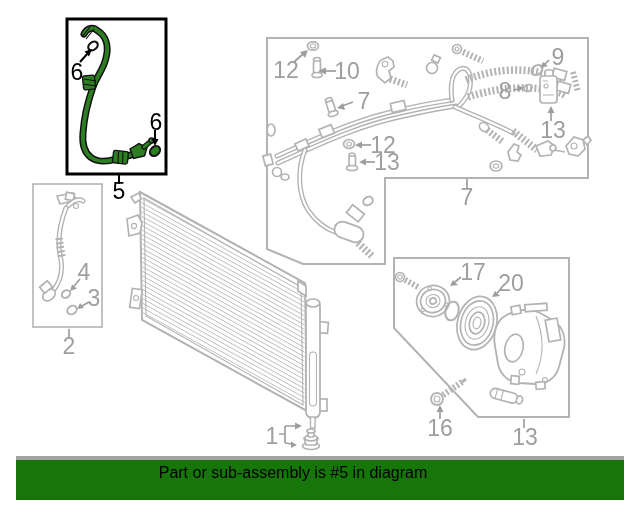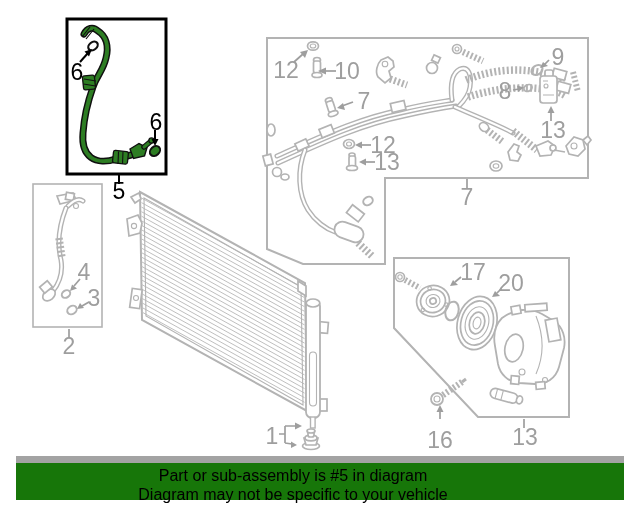--- a/index.html
+++ b/index.html
@@ -23,21 +23,21 @@
   .rib{stroke:#b3b3b3;stroke-width:7.5;fill:none;stroke-dasharray:2 2.2;}
   .oring{fill:none;stroke:#b3b3b3;stroke-width:2;}
   .arr{stroke:#9e9e9e;stroke-width:1.7;fill:none;}
   .arrh{fill:#9e9e9e;stroke:none;}
   .karr{stroke:#000000;stroke-width:2;fill:none;}
   .karrh{fill:#000000;stroke:none;}
   .hose-o{stroke:#101010;stroke-width:7;fill:none;stroke-linecap:round;}
   .hose-i{stroke:#2d7d23;stroke-width:4;fill:none;stroke-linecap:round;}
   .banner{
     position:absolute;left:16px;top:456px;width:608px;height:44px;
-    background:#177609;border-top:7px solid #a3a3a3;box-sizing:border-box;
+    background:#177609;border-top:4px solid #a3a3a3;box-sizing:border-box;
     color:#000000;text-align:center;font-size:16px;line-height:19px;padding:3px 54px 0 0;
   }
 </style>
 </head>
 <body>
 
 <div class="screen">
   <div class="diagram-area">
 
     <svg width="640" height="512" viewBox="0 0 640 512">
@@ -355,22 +355,21 @@
     <span class="lbl" style="left:467px;top:197px">7</span>
     <span class="lbl" style="left:505px;top:91px">8</span>
     <span class="lbl" style="left:558px;top:57px">9</span>
     <span class="lbl" style="left:347px;top:71px">10</span>
     <span class="lbl" style="left:387px;top:162px">13</span>
     <span class="lbl" style="left:286px;top:70px">12</span>
     <span class="lbl" style="left:383px;top:145px">12</span>
     <span class="lbl" style="left:553px;top:130px">13</span>
     <span class="lbl" style="left:364px;top:101px">7</span>
     <span class="lbl" style="left:525px;top:437px">13</span>
-    <span class="lbl" style="left:440px;top:440px">16</span>
+    <span class="lbl" style="left:440px;top:428px">16</span>
     <span class="lbl" style="left:473px;top:272px">17</span>
     <span class="lbl" style="left:511px;top:283px">20</span>
   </div>
 
   <div class="banner">
     <div>Part or sub-assembly is #5 in diagram</div>
-    <div>Diagram may not be specific to your vehicle</div>
   </div>
 </div>
 
 </body></html>

